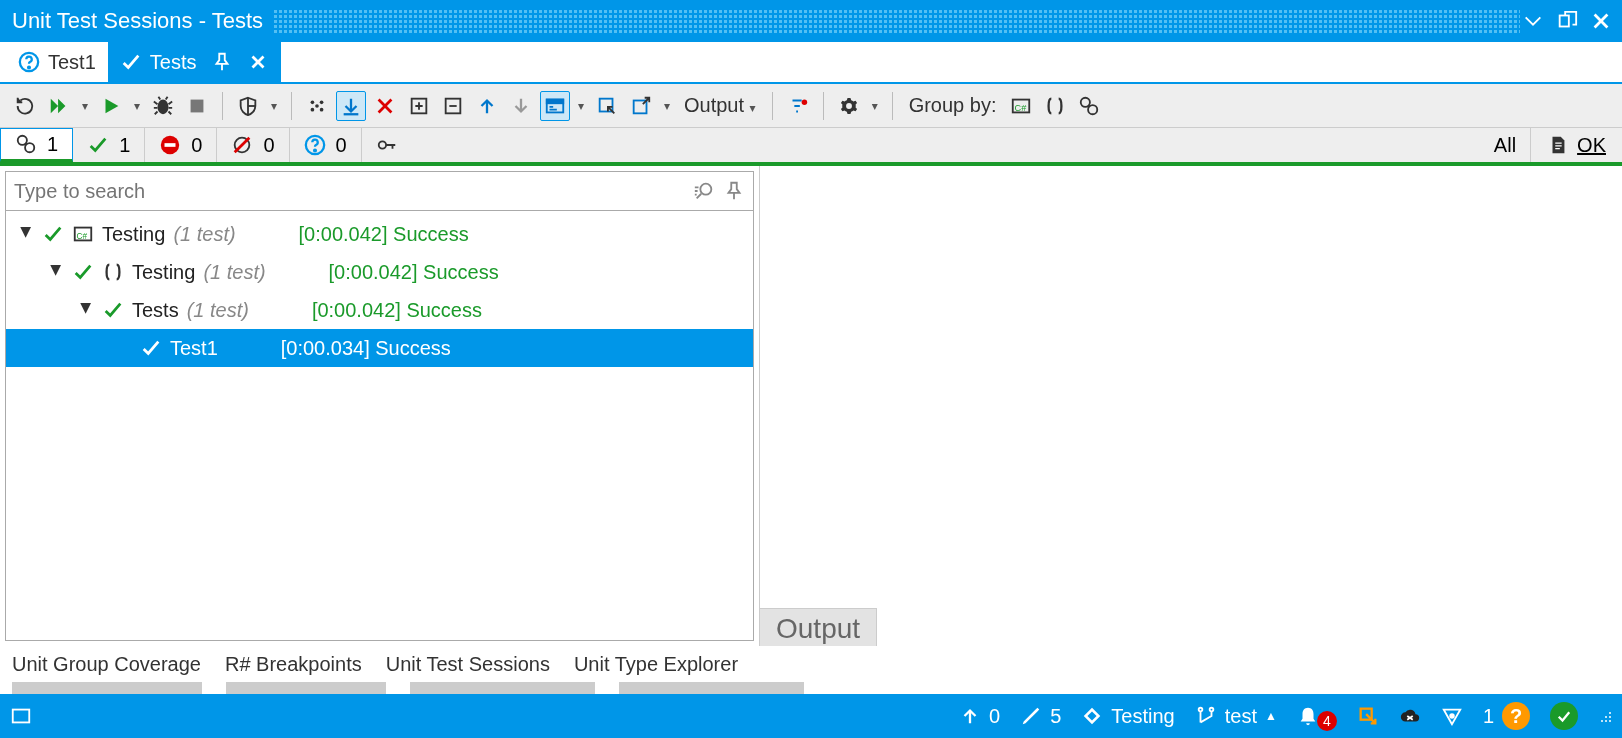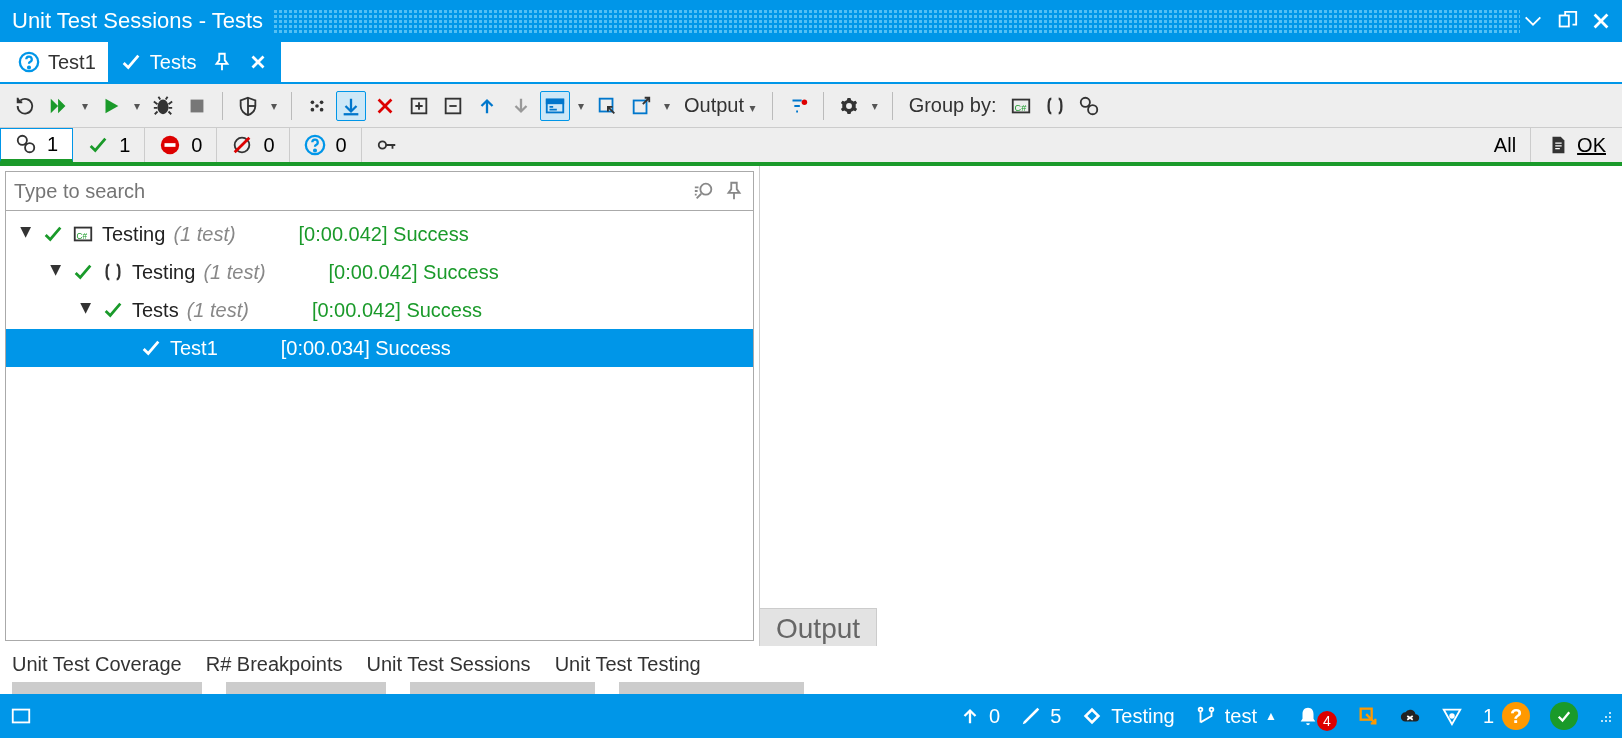--- a/index.html
+++ b/index.html
@@ -399,24 +399,24 @@
   </div>
   <div class="rightpane">
     <div class="resultbody"></div>
     <div class="outputtab">
       <div class="ot">Output</div>
     </div>
   </div>
 </div>
 
 <div class="bottomtabs">
-  <span class="bt">Unit Test Coverage</span>
+  <span class="bt">Unit Group Coverage</span>
   <span class="bt">R# Breakpoints</span>
   <span class="bt">Unit Test Sessions</span>
-  <span class="bt">Unit Test Testing</span>
+  <span class="bt">Unit Type Explorer</span>
 </div>
 <div class="graybars">
   <div class="gb" style="width:190px"></div>
   <div class="gb" style="width:160px"></div>
   <div class="gb" style="width:185px"></div>
   <div class="gb" style="width:185px"></div>
 </div>
 
 <div class="statusbar">
   <svg class="icon" viewBox="0 0 24 24" fill="none" stroke="#fff" stroke-width="2">

